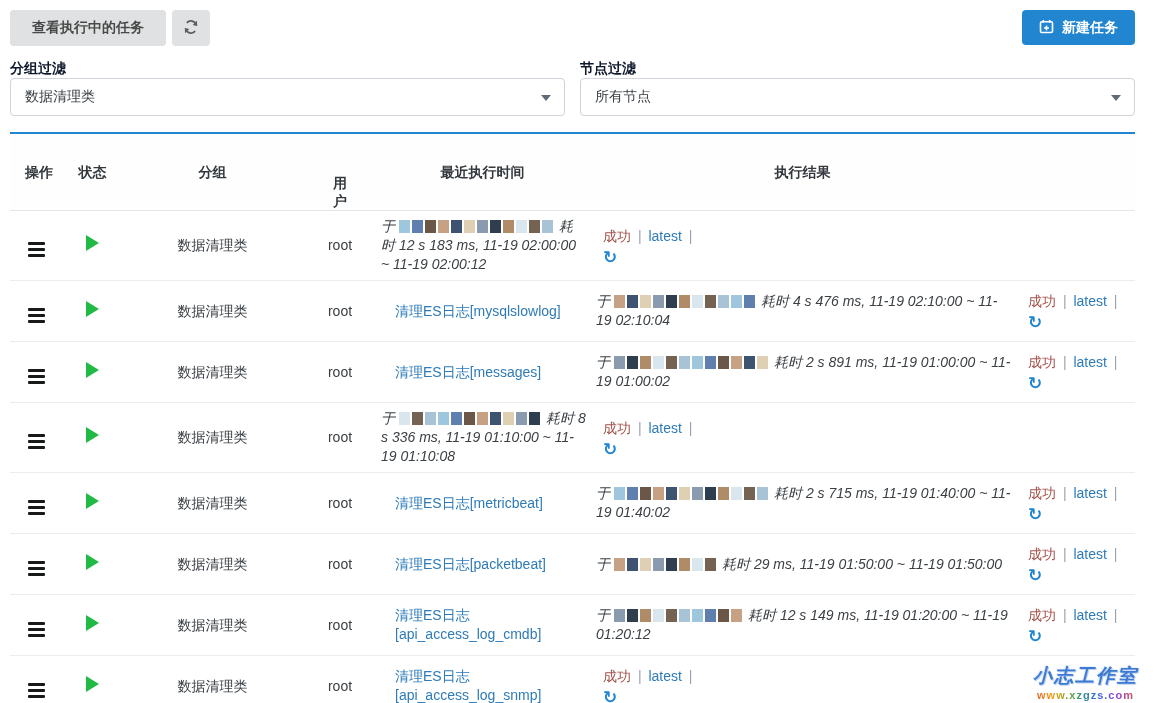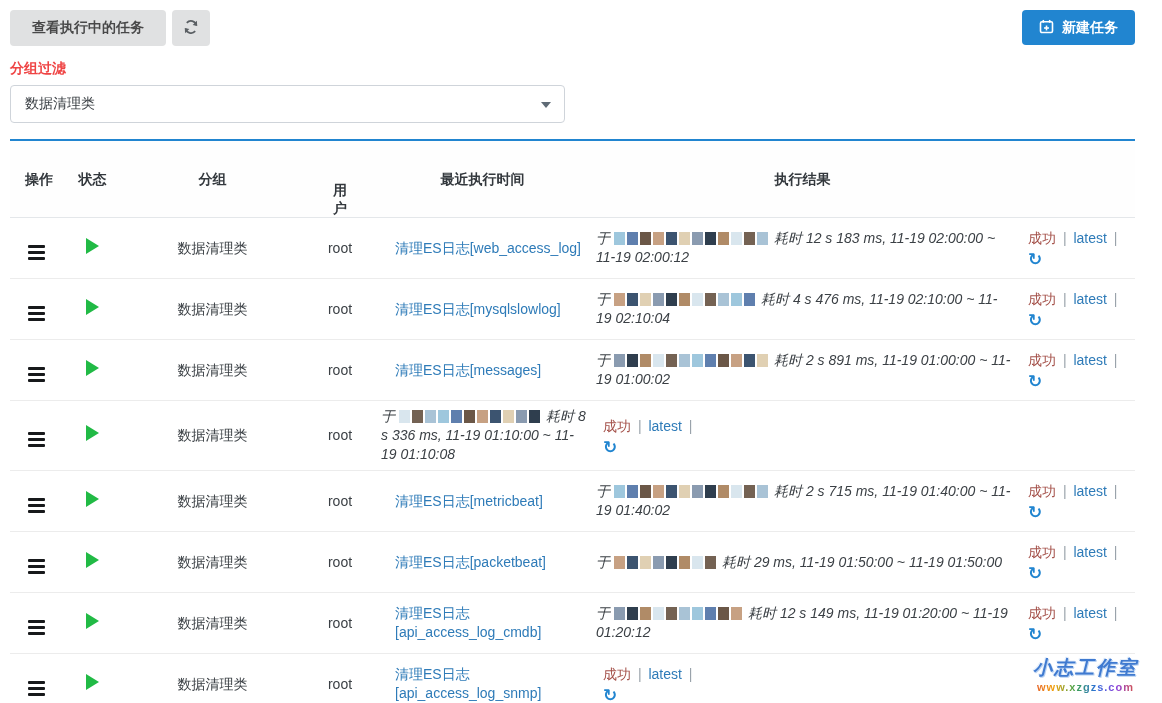--- a/index.html
+++ b/index.html
@@ -14,21 +14,21 @@
     border:none; border-radius:4px; height:36px; padding:0 22px; cursor:pointer; }
   .btn-gray.icon-only { width:38px; padding:0; margin-left:6px; }
   .spacer { flex:1; }
   .btn-blue { display:inline-flex; align-items:center; gap:8px; background:var(--accent);
     color:#fff; font-weight:bold; font-size:14px; border:none; border-radius:4px;
     height:35px; padding:0 17px; cursor:pointer; }
 
   
   .filters { display:flex; gap:15px; padding:14px 27px 0 10px; }
   .filter { width:555px; }
-  .filter-label { font-weight:bold; color:#ef4444; font-size:14px; margin-bottom:7px; }
+  .filter-label { font-weight:bold; color:#0f172a; font-size:14px; }
   .select { position:relative; border:1px solid #cfd4da; border-radius:4px; height:38px;
     display:flex; align-items:center; padding:0 30px 0 14px; cursor:pointer; background:#fff; }
   .select .caret { position:absolute; right:13px; top:16px; width:0; height:0;
     border-left:5px solid transparent; border-right:5px solid transparent;
     border-top:6px solid #5f6b76; }
 
   
   .table { margin:16px 27px 0 10px; width:1125px; border-top:2px solid var(--accent);
     border-bottom:1px solid #ececec; }
   .tr { display:grid; grid-template-columns:55px 55px 185px 70px 215px 425px 120px;
@@ -53,21 +53,21 @@
   a.link { color:var(--link); text-decoration:none; cursor:pointer; }
   .success { color:var(--success); cursor:pointer; }
   .sep { color:#9aa3ab; margin:0 3px; }
   .mosaic { display:inline-flex; gap:2px; vertical-align:-2px; margin:0 6px 0 4px; }
   .mosaic i { display:inline-block; width:11px; height:13px; }
   .refresh-row { display:block; color:var(--accent); font-weight:bold; font-size:17px;
     line-height:16px; margin-top:3px; cursor:pointer;
     font-family:"DejaVu Sans","Liberation Sans",sans-serif; }
 
   
-  .watermark { position:absolute; right:24px; bottom:10px; text-align:center; pointer-events:none; }
+  .watermark { position:absolute; right:24px; bottom:2px; text-align:center; pointer-events:none; }
   .wm-line1 { font-style:italic; font-weight:bold; font-size:19px; letter-spacing:2px;
     color:#3f7ad0; text-shadow:1px 1px 0 #b9d2f2, -1px -1px 0 #e8f1fc; }
   .wm-line2 { font-weight:bold; font-size:11px; letter-spacing:1px;
     background:linear-gradient(90deg,#e4572e,#f2a007,#3fa34d,#2a6fdb,#8d3fdb,#e4572e);
     -webkit-background-clip:text; background-clip:text; color:transparent; }
 </style>
 </head>
 <body>
 
 <div class="page">
@@ -100,20 +100,27 @@
   </div>
 
   <div class="filters">
     <div class="filter">
       <div class="filter-label">分组过滤</div>
       <div class="select">
         <span>数据清理类</span>
         <span class="caret"></span>
       </div>
     </div>
+    <div class="filter">
+      <div class="filter-label">节点过滤</div>
+      <div class="select">
+        <span>所有节点</span>
+        <span class="caret"></span>
+      </div>
+    </div>
   </div>
 
   <div class="table">
     <div class="tr header">
       <div class="th left">操作</div>
       <div class="th">状态</div>
       <div class="th">分组</div>
       <div class="th">
         <span class="th-user-text">用户</span>
       </div>
@@ -127,23 +134,20 @@
               <i></i>
               <i></i>
               <i></i>
             </span>
     </div>
     <div class="td col-status">
       <span class="play"></span>
     </div>
     <div class="td col-group"><span>数据清理类</span></div>
     <div class="td col-user"><span>root</span></div>
-    <div class="td col-name">
-      <a class="link">清理ES日志[web_access_log]</a>
-    </div>
     <div class="td col-time">
       <span>于</span><span class="mosaic">
               <i style="background: rgb(158, 199, 221);"></i>
               <i style="background: rgb(95, 127, 174);"></i>
               <i style="background: rgb(107, 87, 71);"></i>
               <i style="background: rgb(199, 161, 131);"></i>
               <i style="background: rgb(60, 84, 112);"></i>
               <i style="background: rgb(224, 208, 179);"></i>
               <i style="background: rgb(138, 155, 176);"></i>
               <i style="background: rgb(47, 62, 78);"></i>

